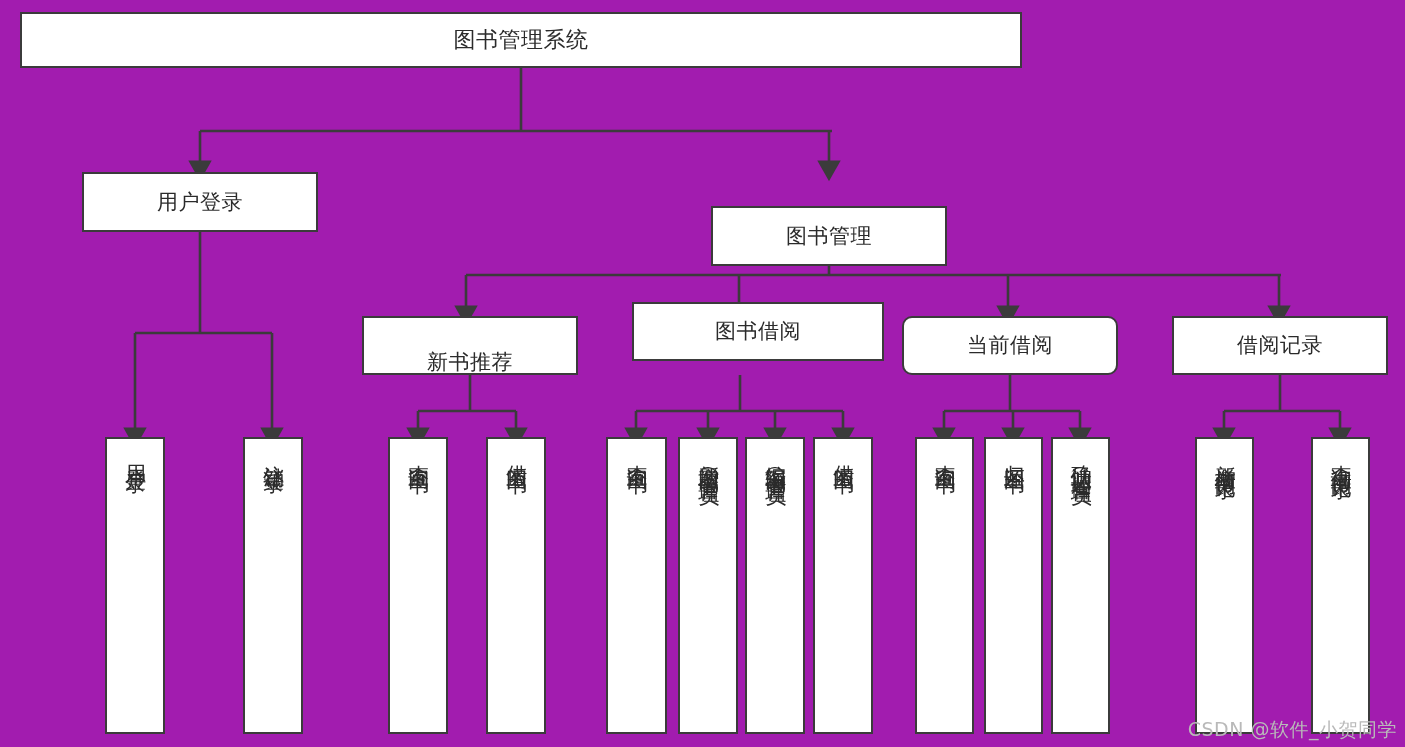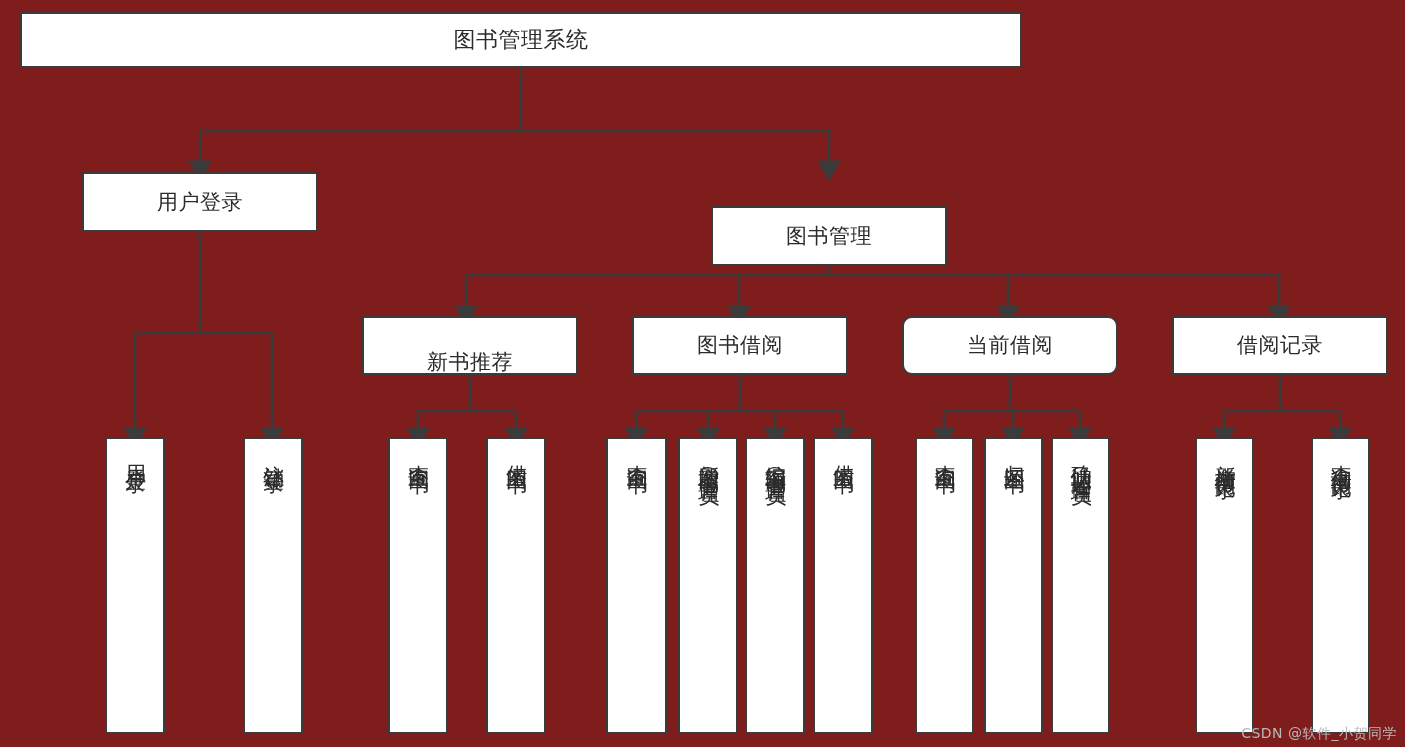--- a/index.html
+++ b/index.html
@@ -4,21 +4,21 @@
 <style>
   html,body{margin:0;padding:0;background:#ffffff;}
   body{
     font-family:"DejaVu Sans","Liberation Sans",sans-serif;
     -webkit-font-smoothing:antialiased;
   }
   #canvas{
     position:relative;
     width:1405px;
     height:747px;
-    background:#7f1d1d;
+    background:#a21caf;
     overflow:hidden;
   }
   #wires{
     position:absolute;
     left:0; top:0;
     width:1405px;
     height:747px;
     pointer-events:none;
   }
   .node{
@@ -55,21 +55,21 @@
     text-orientation:upright;
     font-size:21px;
     line-height:1.22;
     letter-spacing:3px;
     white-space:nowrap;
   }
   .watermark{
     position:absolute;
     right:8px;
     bottom:4px;
-    font-size:14px;
+    font-size:19px;
     color:#b9b9b9;
     letter-spacing:0.5px;
     z-index:3;
     white-space:nowrap;
     font-family:"DejaVu Sans","Liberation Sans",sans-serif;
   }
 </style>
 </head>
 <body>
 
@@ -132,21 +132,21 @@
   <div class="node h" style="left: 82px; top: 172px; width: 236px; height: 60px; border-color: rgb(59, 59, 59); background: rgb(255, 255, 255); color: rgb(43, 43, 43);">
     <span class="label">用户登录</span>
   </div>
   <div class="node h" style="left: 711px; top: 172px; width: 236px; height: 60px; border-color: rgb(59, 59, 59); background: rgb(255, 255, 255); color: rgb(43, 43, 43); margin-top: 34px;">
     <span class="label">图书管理</span>
   </div>
 
   <div class="node h" style="left: 362px; top: 316px; width: 216px; height: 59px; border-color: rgb(59, 59, 59); background: rgb(255, 255, 255); color: rgb(43, 43, 43); align-items: flex-end;">
     <span class="label">新书推荐</span>
   </div>
-  <div class="node h" style="left: 632px; top: 316px; width: 216px; height: 59px; border-color: rgb(59, 59, 59); background: rgb(255, 255, 255); color: rgb(43, 43, 43);">
+  <div class="node h" style="left: 632px; top: 302px; width: 252px; height: 59px; border-color: rgb(59, 59, 59); background: rgb(255, 255, 255); color: rgb(43, 43, 43);">
     <span class="label">图书借阅</span>
   </div>
   <div class="node h" style="left: 902px; top: 316px; width: 216px; height: 59px; border-color: rgb(59, 59, 59); background: rgb(255, 255, 255); color: rgb(43, 43, 43); border-radius: 10px;">
     <span class="label">当前借阅</span>
   </div>
   <div class="node h" style="left: 1172px; top: 316px; width: 216px; height: 59px; border-color: rgb(59, 59, 59); background: rgb(255, 255, 255); color: rgb(43, 43, 43);">
     <span class="label">借阅记录</span>
   </div>
 
   <div class="node v" style="left: 105px; top: 437px; width: 60px; height: 297px; border-color: rgb(59, 59, 59); background: rgb(255, 255, 255); color: rgb(43, 43, 43);">

